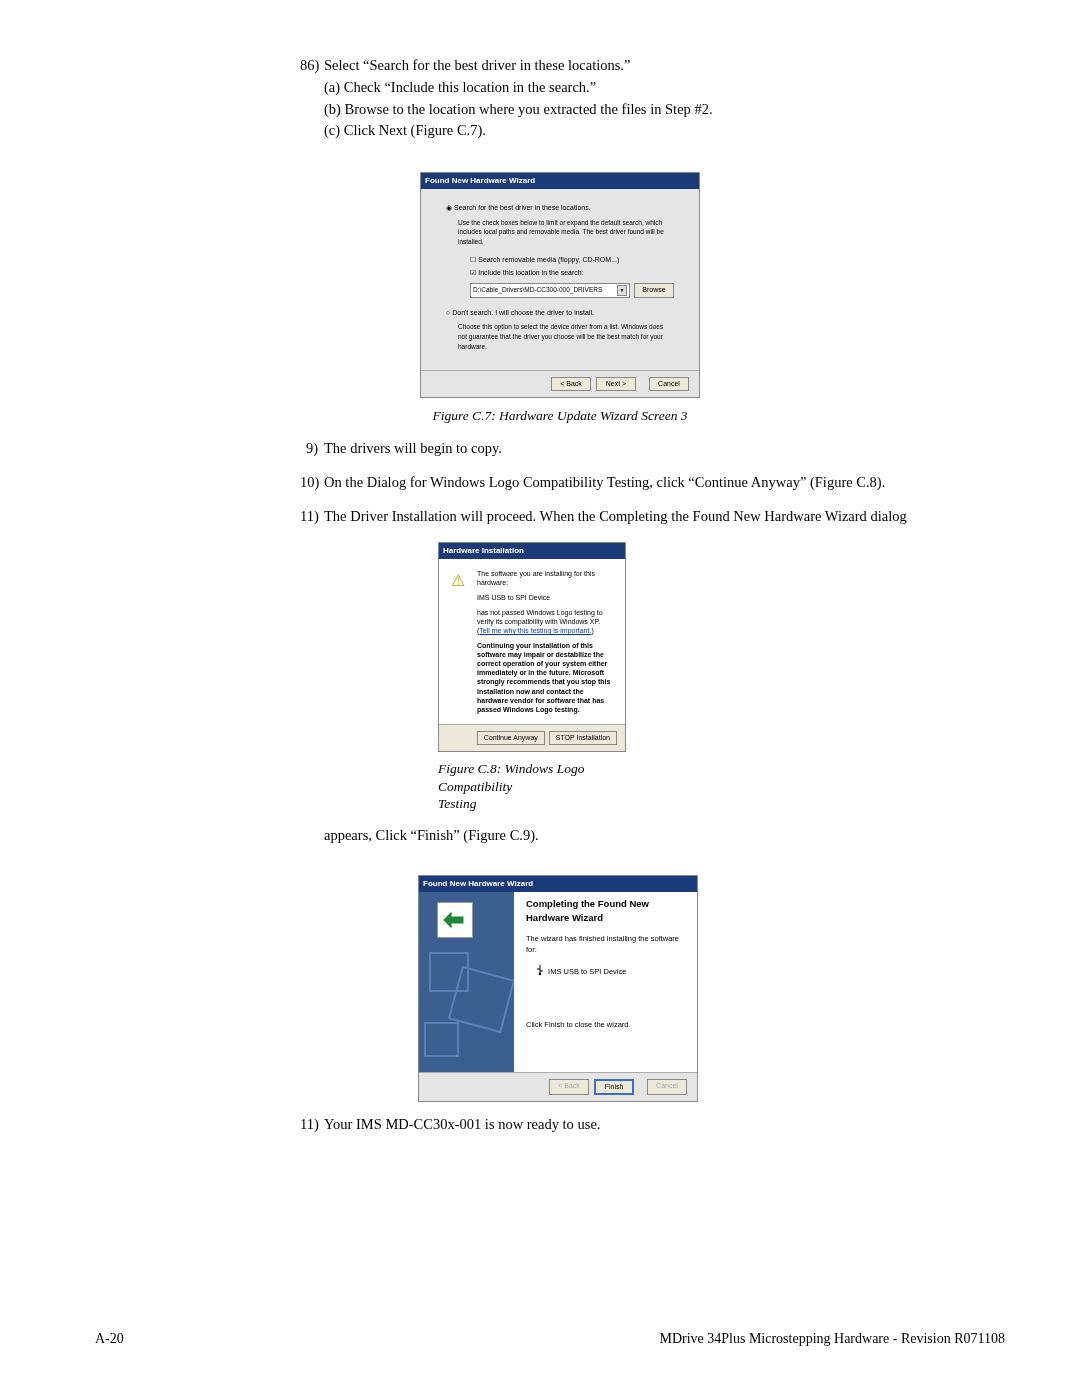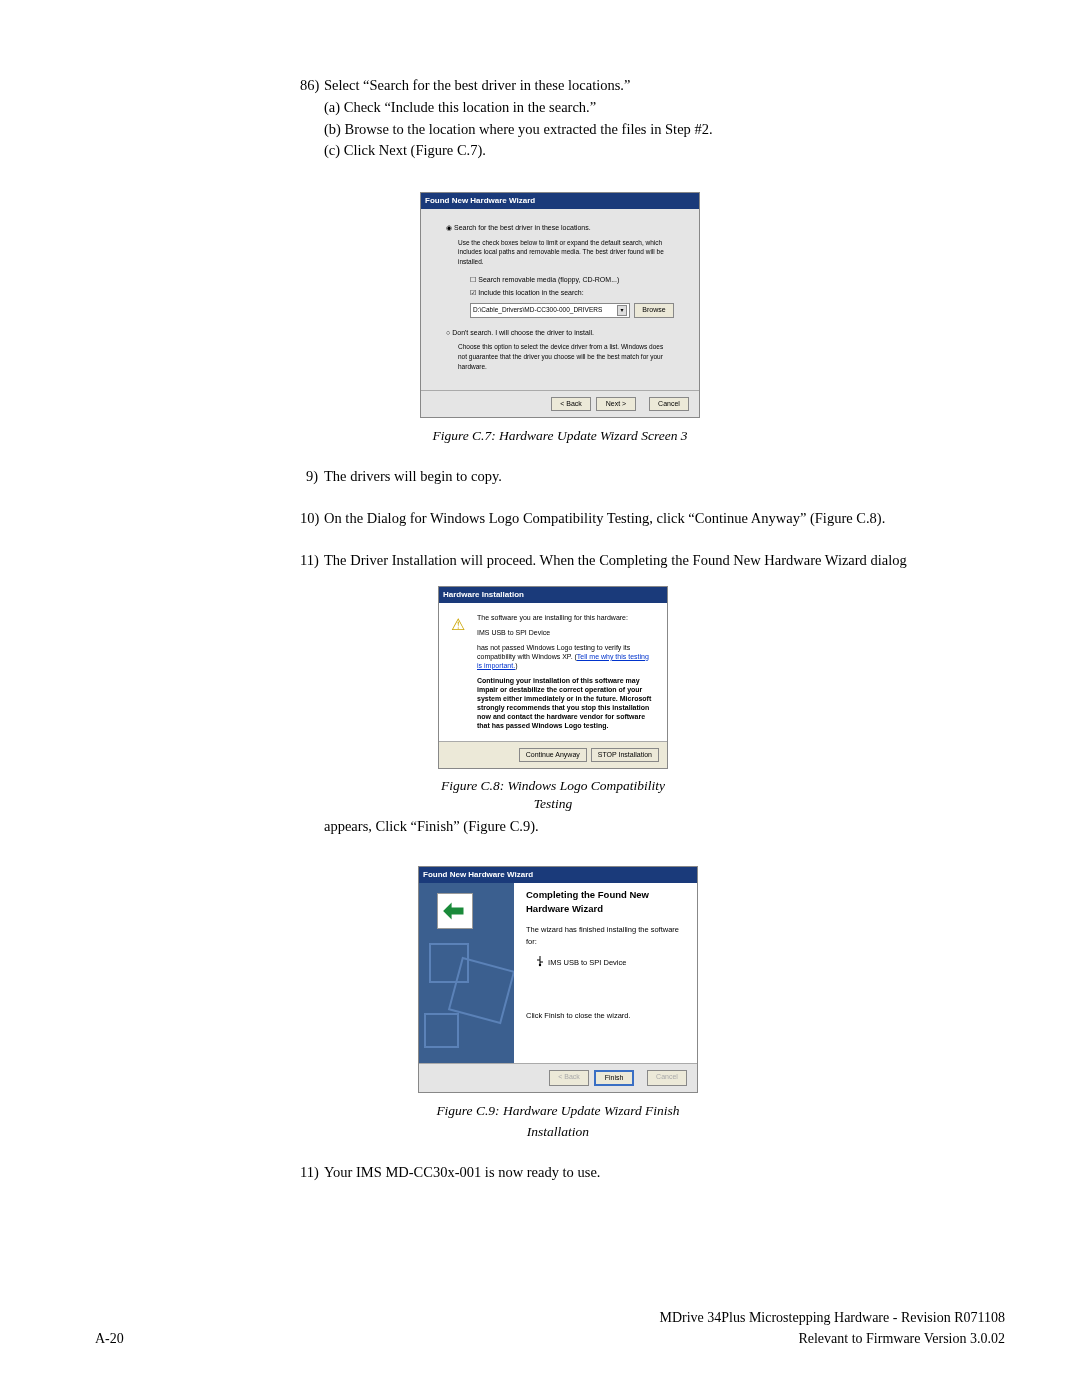--- a/index.html
+++ b/index.html
@@ -15,21 +15,20 @@
     }
     .content {
       position: absolute;
       left: 300px;
       top: 55px;
       width: 705px;
     }
     .step {
       display: flex;
       margin-bottom: 12px;
-      margin-top: 20px;
     }
     .step-num {
       width: 24px;
       flex-shrink: 0;
       text-align: right;
       padding-right: 6px;
     }
     .step-body {
       flex: 1;
     }
@@ -119,22 +118,22 @@
     .caption {
       font-style: italic;
       font-family: Georgia, serif;
       text-align: center;
       font-size: 13.5px;
       margin-top: 8px;
     }
 
     
     .fig-c8-wrap {
-      margin: 14px 0 4px 138px;
-      width: 230px;
+      margin: 14px 0 12px 138px;
+      width: 188px;
     }
     .hi-dialog {
       background: #ece9d8;
       border: 1px solid #888;
       font-family: Tahoma, Arial, sans-serif;
       font-size: 7px;
     }
     .hi-title {
       background: #1a3a7a;
       color: #fff;
@@ -161,21 +160,21 @@
     .hi-buttons {
       border-top: 1px solid #aaa;
       padding: 6px 8px;
       display: flex;
       justify-content: flex-end;
       gap: 4px;
     }
     .caption-multi {
       font-style: italic;
       font-family: Georgia, serif;
-      text-align: center;
+      text-align: left;
       font-size: 13.5px;
       margin-top: 8px;
       line-height: 1.3;
     }
 
     
     .fig-c9-wrap {
       margin: 14px 0 12px 118px;
       width: 280px;
     }
@@ -350,30 +349,28 @@
           </div>
           <div>Click Finish to close the wizard.</div>
         </div>
       </div>
       <div class="wiz-complete-buttons">
         <div class="wiz-btn disabled">&lt; Back</div>
         <div class="wiz-btn def">Finish</div>
         <div class="wiz-btn disabled" style="margin-left:8px">Cancel</div>
       </div>
     </div>
-    <div class="caption">Figure C.9: Hardware Update Wizard Finish Installation</div>
   </div>
 
 
   <div class="step">
     <div class="step-num">11)</div>
     <div class="step-body">Your IMS MD-CC30x-001 is now ready to use.</div>
   </div>
 
 </div>
 
 <div class="footer">
   <div>A-20</div>
   <div class="footer-right">
     <div>MDrive 34Plus Microstepping Hardware - Revision R071108</div>
-    <div>Relevant to Firmware Version 3.0.02</div>
   </div>
 </div>
 
 </body></html>

